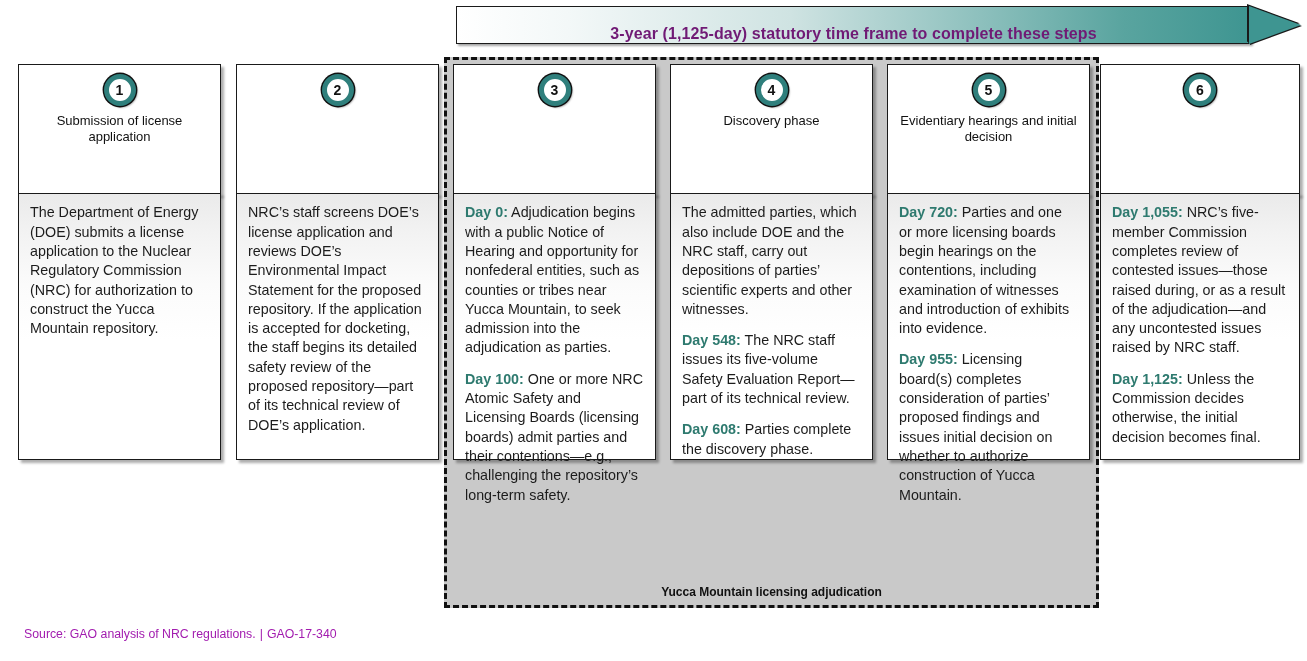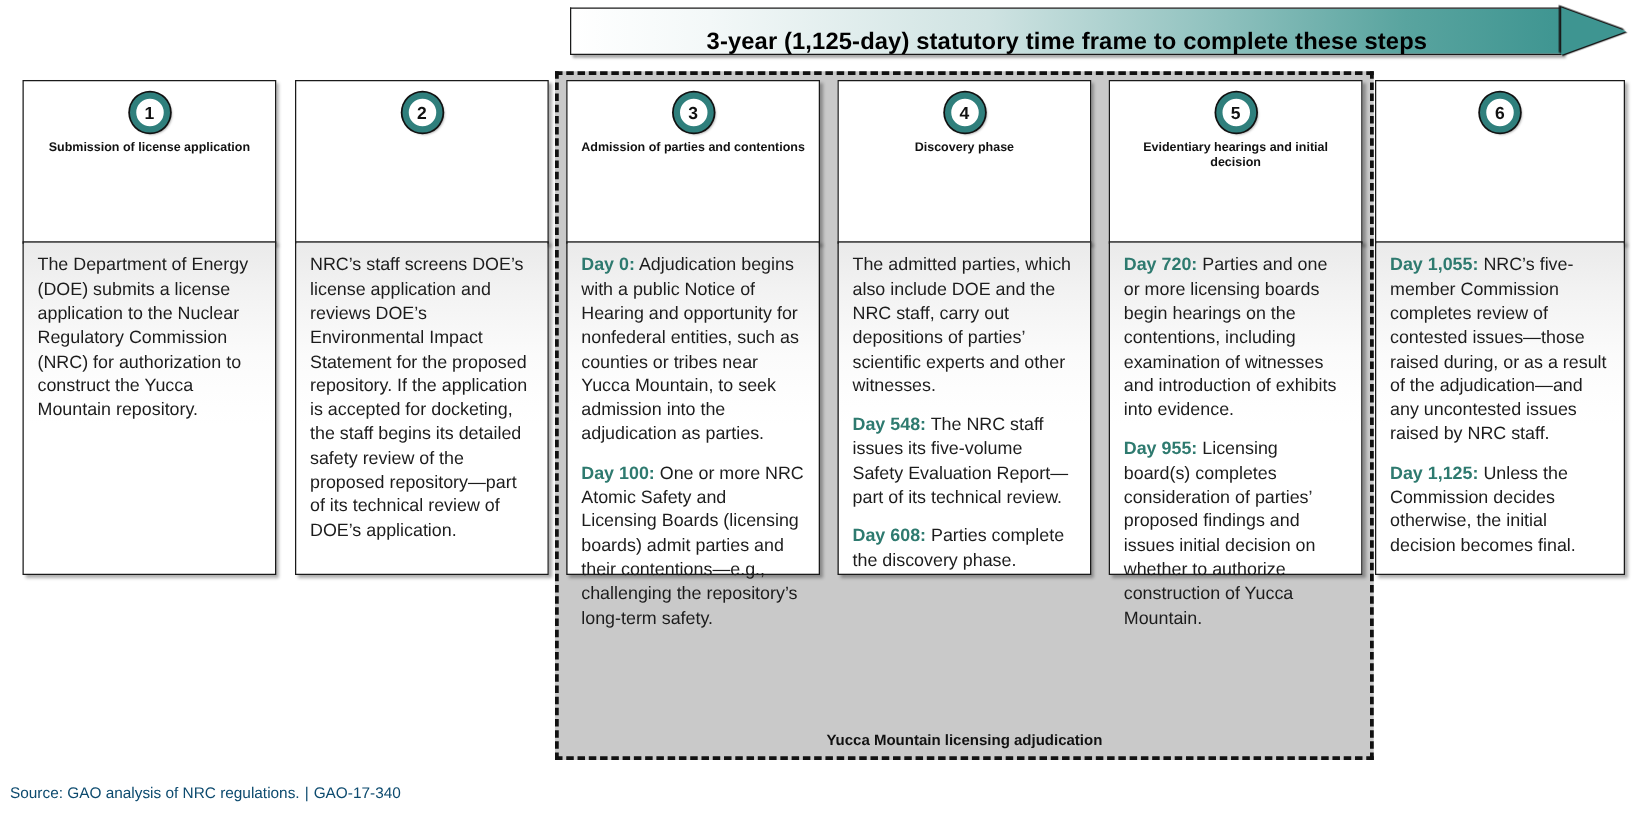--- a/index.html
+++ b/index.html
@@ -27,22 +27,22 @@
   #banner .arrow-head{
     position:absolute;left:793px;top:0;width:0;height:0;
     border-top:19px solid transparent;
     border-bottom:19px solid transparent;
     border-left:52px solid #3e9591;
     filter:drop-shadow(1.5px 1.5px 0 #1a1a1a) drop-shadow(-1.5px -1.5px 0 #1a1a1a);
   }
   #banner .banner-label{
     position:absolute;left:0;top:0;width:795px;height:55px;
     display:flex;align-items:center;justify-content:center;
-    font-size:19px;font-weight:bold;letter-spacing:.1px;
-    color:#000000;
+    font-size:16px;font-weight:bold;letter-spacing:.1px;
+    color:#701a75;
   }
 
   
   #adjudication{
     position:absolute;left:444px;top:57px;width:655px;height:551px;
     border:3.5px dashed #111;
     background:#c9c9c9;
     box-sizing:border-box;
   }
   #adjudication .adj-label{
@@ -80,40 +80,40 @@
     width:32px;height:32px;border-radius:50%;
     background:#ffffff;
     border:5px solid #2f7f7c;
     box-sizing:border-box;
     display:flex;align-items:center;justify-content:center;
     font-size:14px;font-weight:bold;color:#111;
     box-shadow:0 0 0 1.4px #111, 1.5px 1.5px 2px rgba(0,0,0,.4);
     margin-bottom:7px;
   }
   .head-title{
-    font-size:10px;font-weight:bold;line-height:1.2;
+    font-size:13px;font-weight:normal;line-height:1.2;
     text-align:center;padding:0 6px;color:#111;
   }
   .body{
     height:267px;
     margin-top:-1.6px;
     background:linear-gradient(to bottom,#eaeaea 0%,#f2f2f2 14%,#fbfbfb 34%,#ffffff 55%,#ffffff 100%);
     padding:9px 11px 8px 11px;
   }
   .body p{
     margin:0 0 12px 0;
     font-size:14.3px;line-height:1.35;color:#1c1c1c;
   }
   .body p:last-child{margin-bottom:0;}
   .day{color:#2e7a6f;font-weight:bold;}
 
   
   #source{
-    position:absolute;left:8px;top:627px;
-    font-size:12.3px;color:#0c4a6e;
+    position:absolute;left:24px;top:627px;
+    font-size:12.3px;color:#a21caf;
   }
   #source .sep{padding:0 4px;}
 </style>
 </head>
 <body>
 
 <div id="banner">
   <div class="arrow-body"></div>
   <div class="arrow-head"></div>
   <div class="banner-label">3-year (1,125-day) statutory time frame to complete these steps</div>
@@ -140,21 +140,20 @@
       <div class="badge">2</div>
     </div>
     <div class="card body">
         <p><span>NRC’s staff screens DOE’s license application and reviews DOE’s Environmental Impact Statement for the proposed repository. If the application is accepted for docketing, the staff begins its detailed safety review of the proposed repository—part of its technical review of DOE’s application.</span></p>
       </div>
   </div>
 
   <div class="col c3">
     <div class="card head">
       <div class="badge">3</div>
-      <div class="head-title">Admission of parties and contentions</div>
     </div>
     <div class="card body">
         <p><span class="day">Day 0:</span><span> Adjudication begins with a public Notice of Hearing and opportunity for nonfederal entities, such as counties or tribes near Yucca Mountain, to seek admission into the adjudication as parties.</span></p>
         <p><span class="day">Day 100:</span><span> One or more NRC Atomic Safety and Licensing Boards (licensing boards) admit parties and their contentions—e.g., challenging the repository’s long-term safety.</span></p>
       </div>
   </div>
 
   <div class="col c4">
     <div class="card head">
       <div class="badge">4</div>

